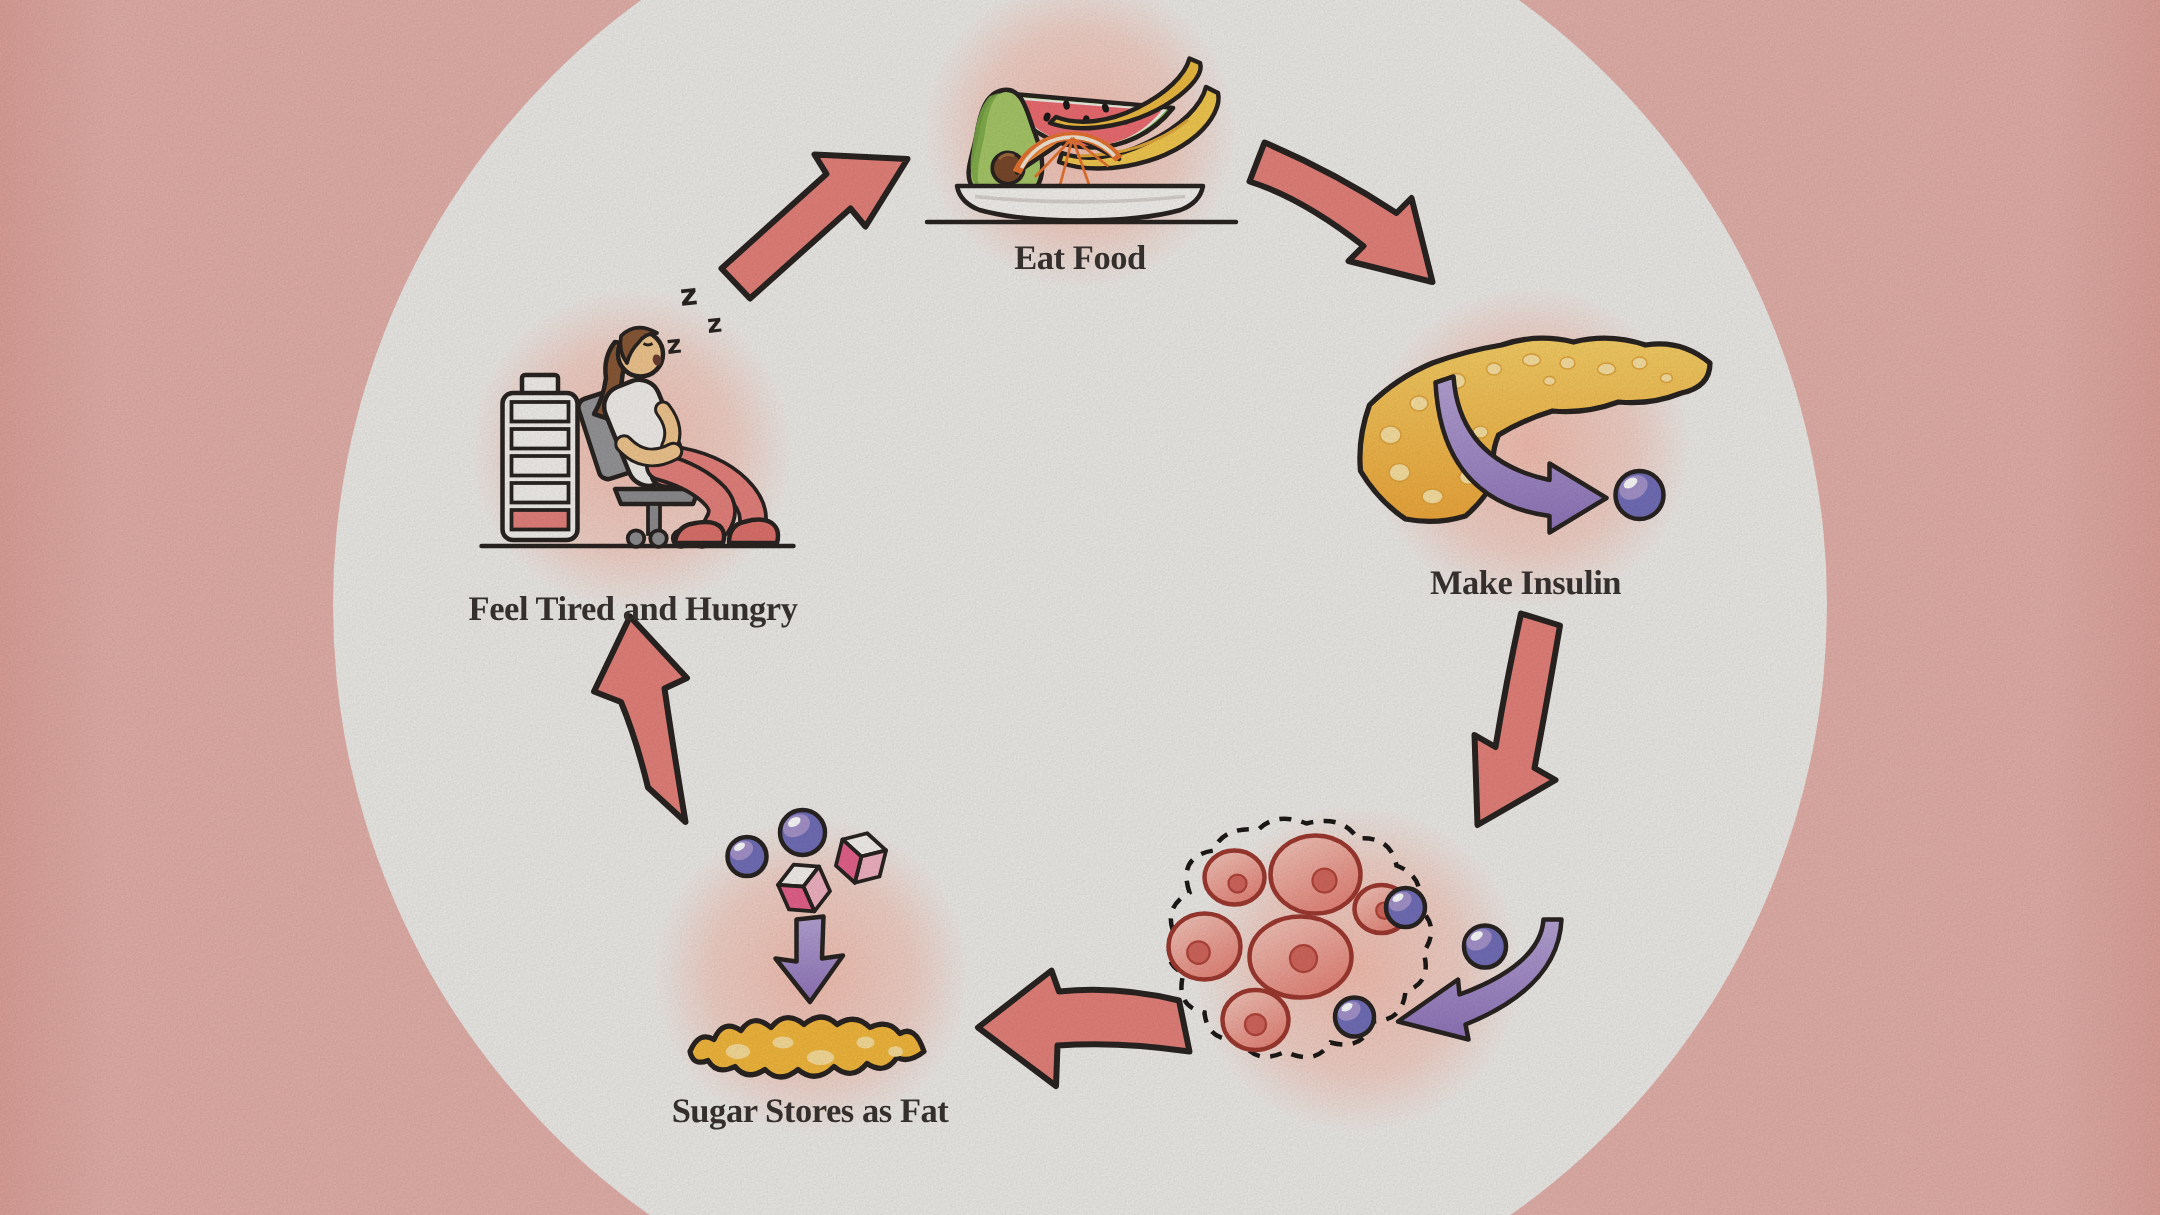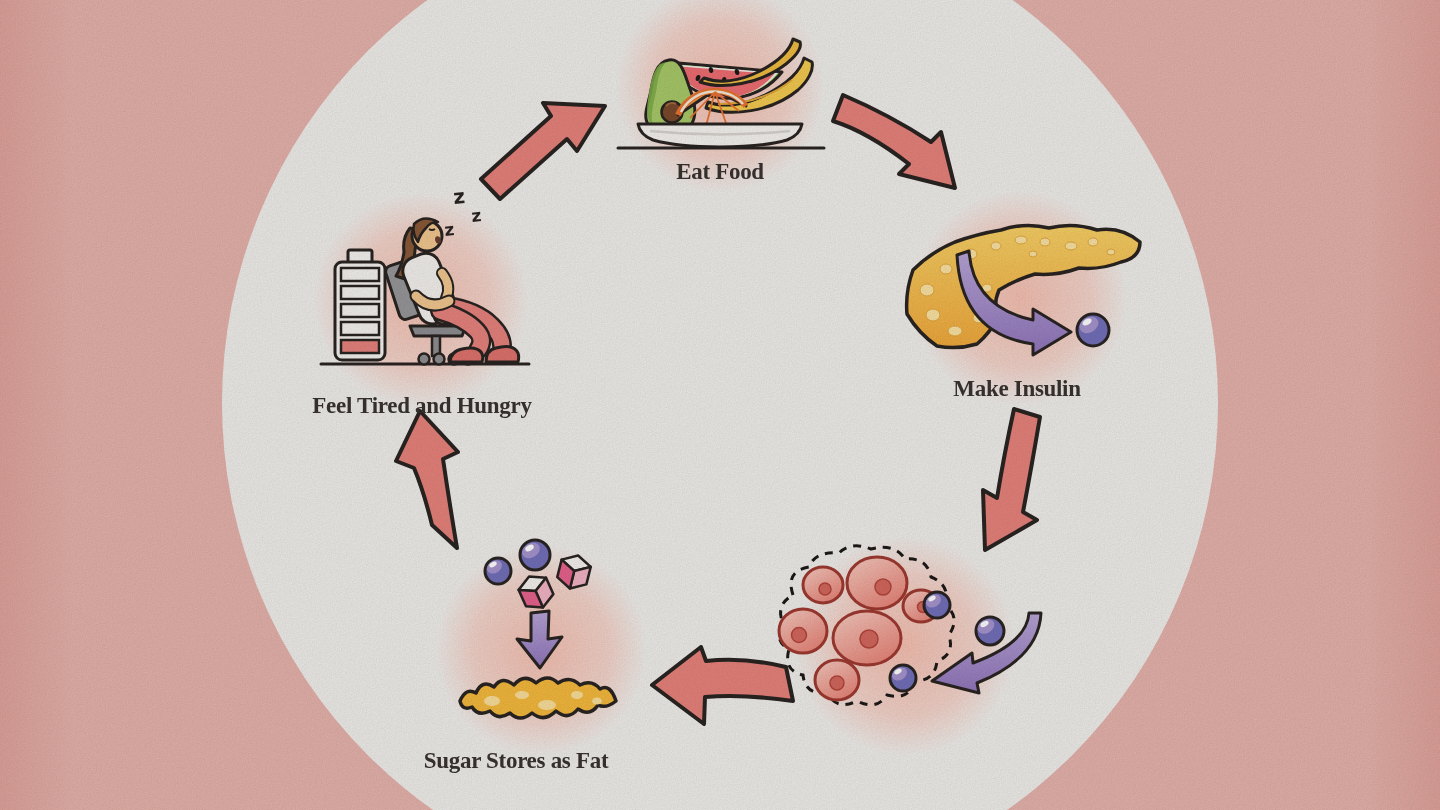--- a/index.html
+++ b/index.html
@@ -244,21 +244,21 @@
     </g>
     <g fill="#2a2522" font-family="DejaVu Sans, Liberation Sans, sans-serif" font-weight="bold">
       <text x="136" y="26" font-size="20" transform="rotate(-6 136 26)">z</text>
       <text x="154" y="44" font-size="17" transform="rotate(-6 154 44)">z</text>
       <text x="127" y="58" font-size="17" transform="rotate(-6 127 58)">z</text>
     </g>
   </svg>
 
   <div class="stage-label" style="left:720px;top:159px;">Eat Food</div>
   <div class="stage-label" style="left:1017px;top:376px;">Make Insulin</div>
-  <div class="stage-label" style="left:516px;top:728px;margin-top:20px;">Sugar Stores as Fat</div>
+  <div class="stage-label" style="left:540px;top:728px;">Sugar Stores as Fat</div>
   <div class="stage-label" style="left:422px;top:377px;margin-top:16px;">Feel Tired and Hungry</div>
 
   <svg class="grain" width="1440" height="810">
     <filter id="paperGrain">
       <feTurbulence type="fractalNoise" baseFrequency="0.8" numOctaves="2" stitchTiles="stitch"></feTurbulence>
       <feColorMatrix type="matrix" values="0 0 0 0 0  0 0 0 0 0  0 0 0 0 0  0.35 0.35 0.35 0 0"></feColorMatrix>
     </filter>
     <rect width="1440" height="810" filter="url(#paperGrain)" opacity="0.16"></rect>
   </svg>
 

